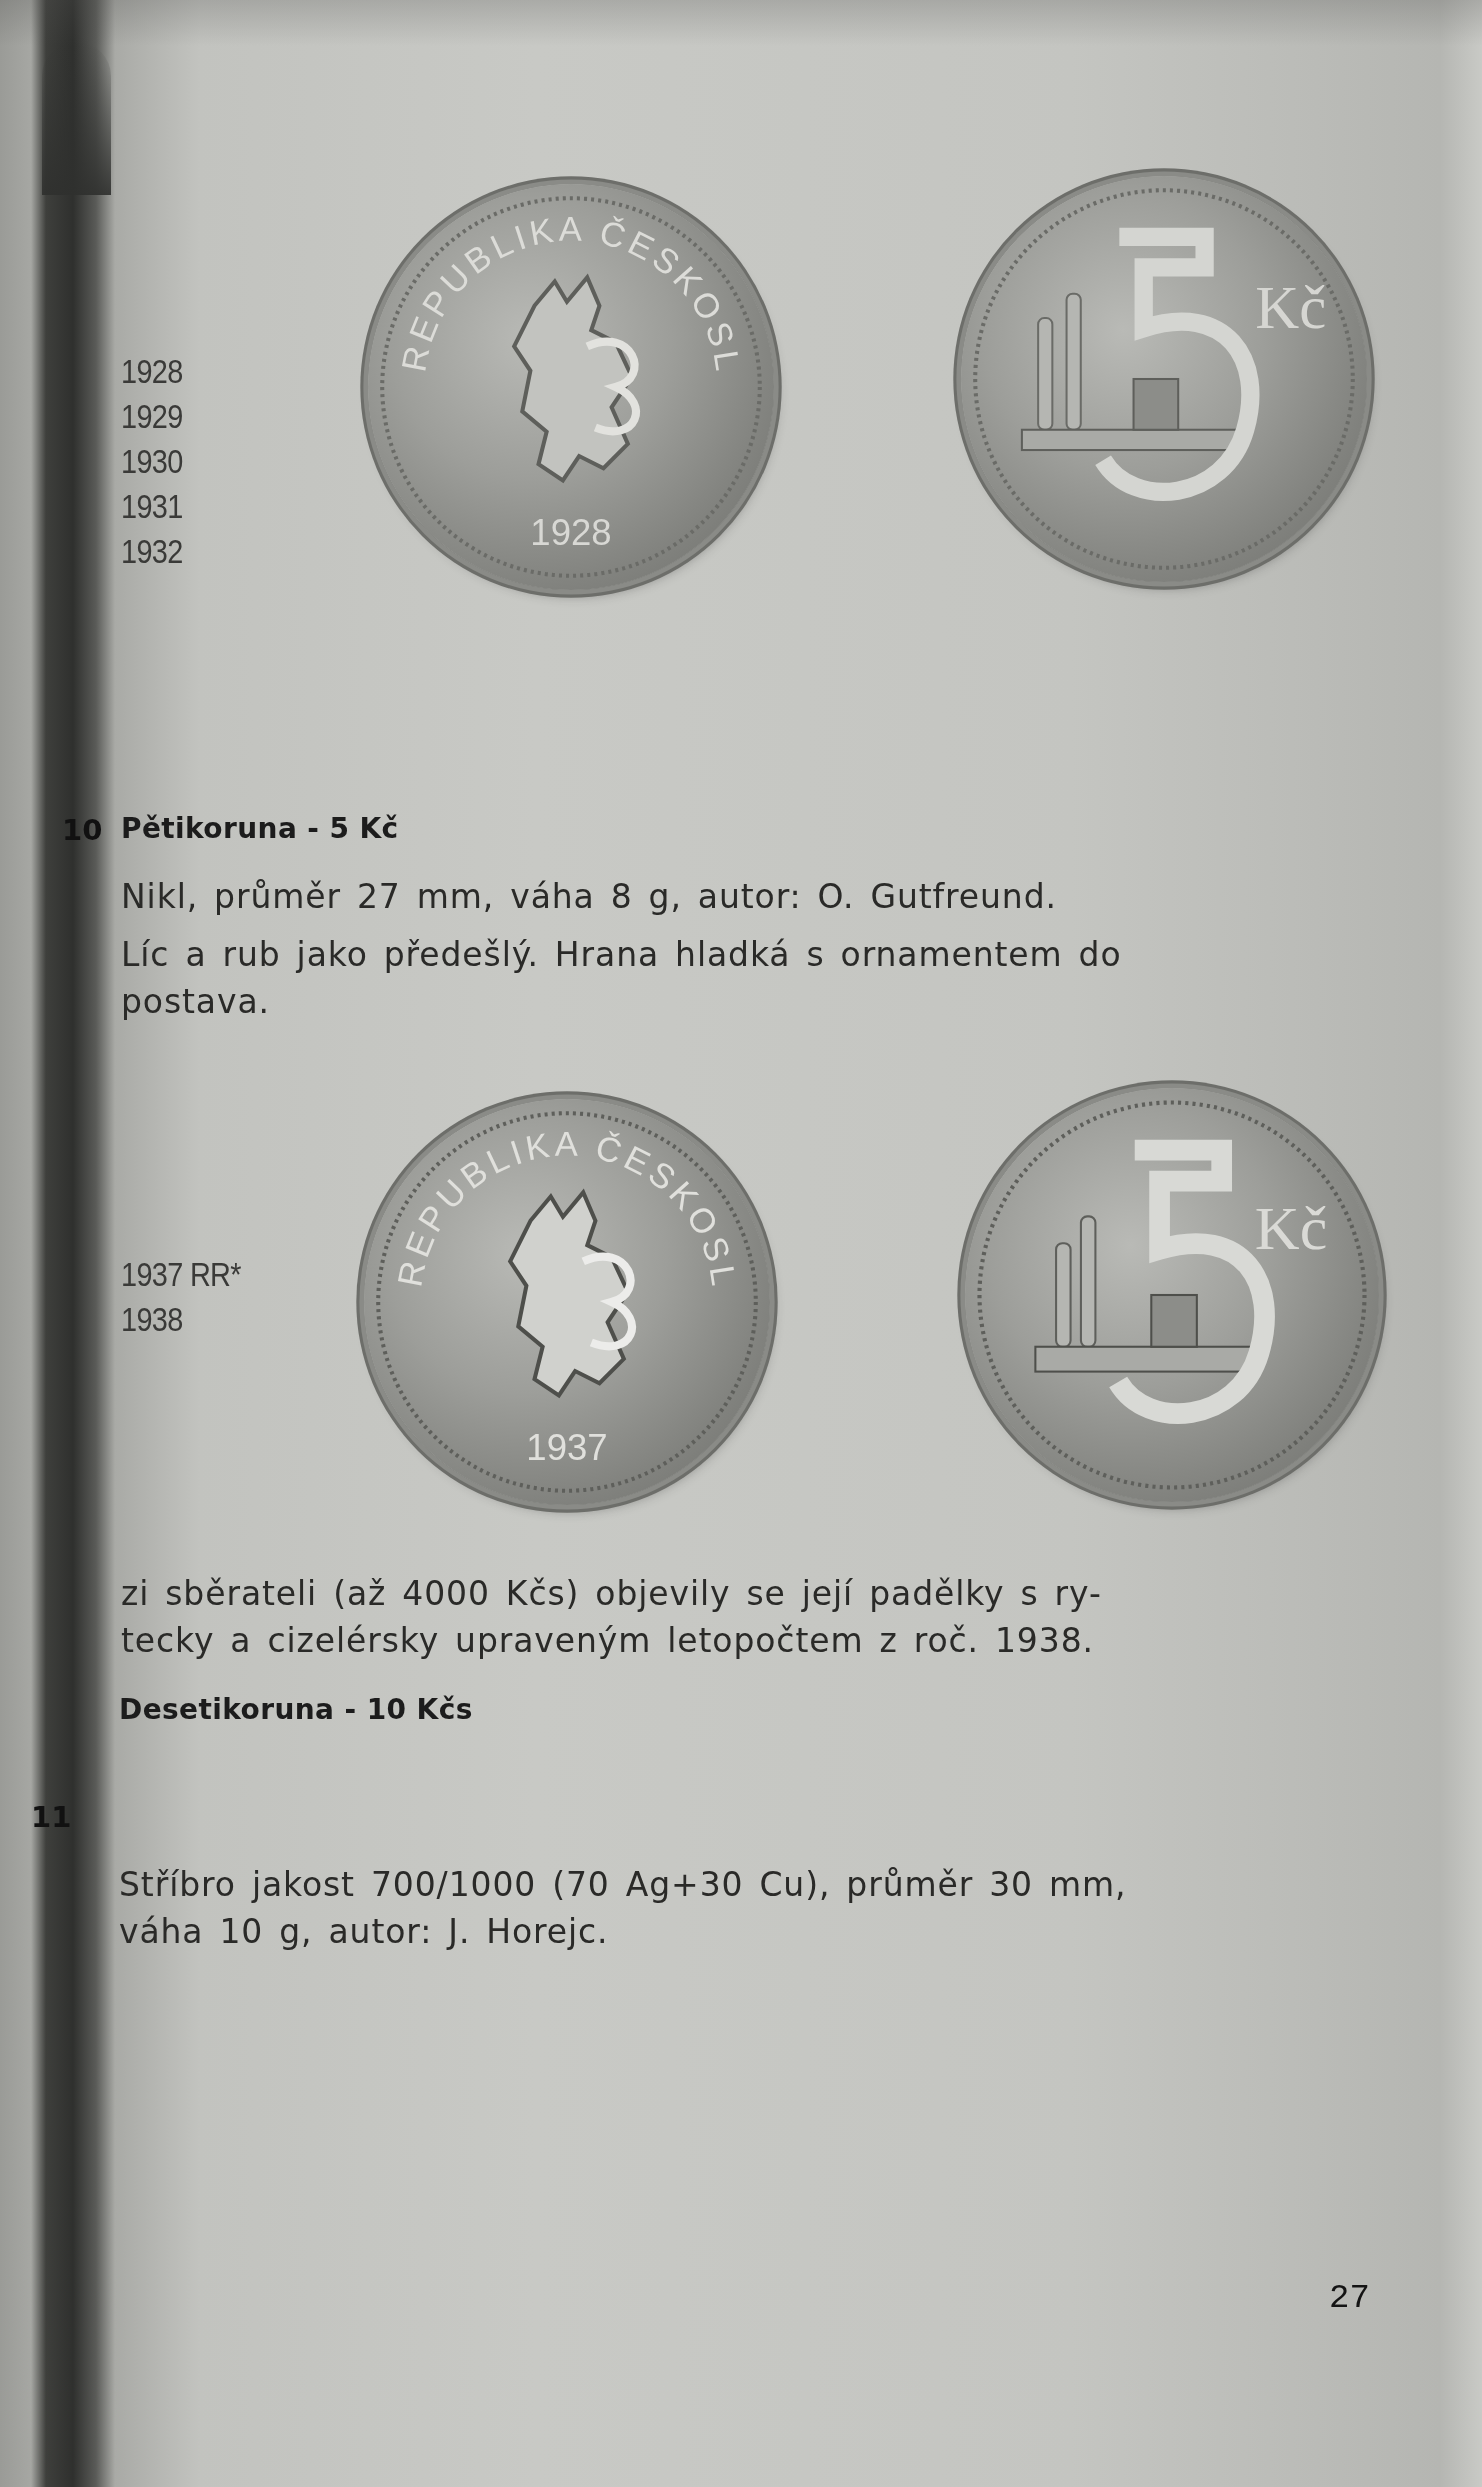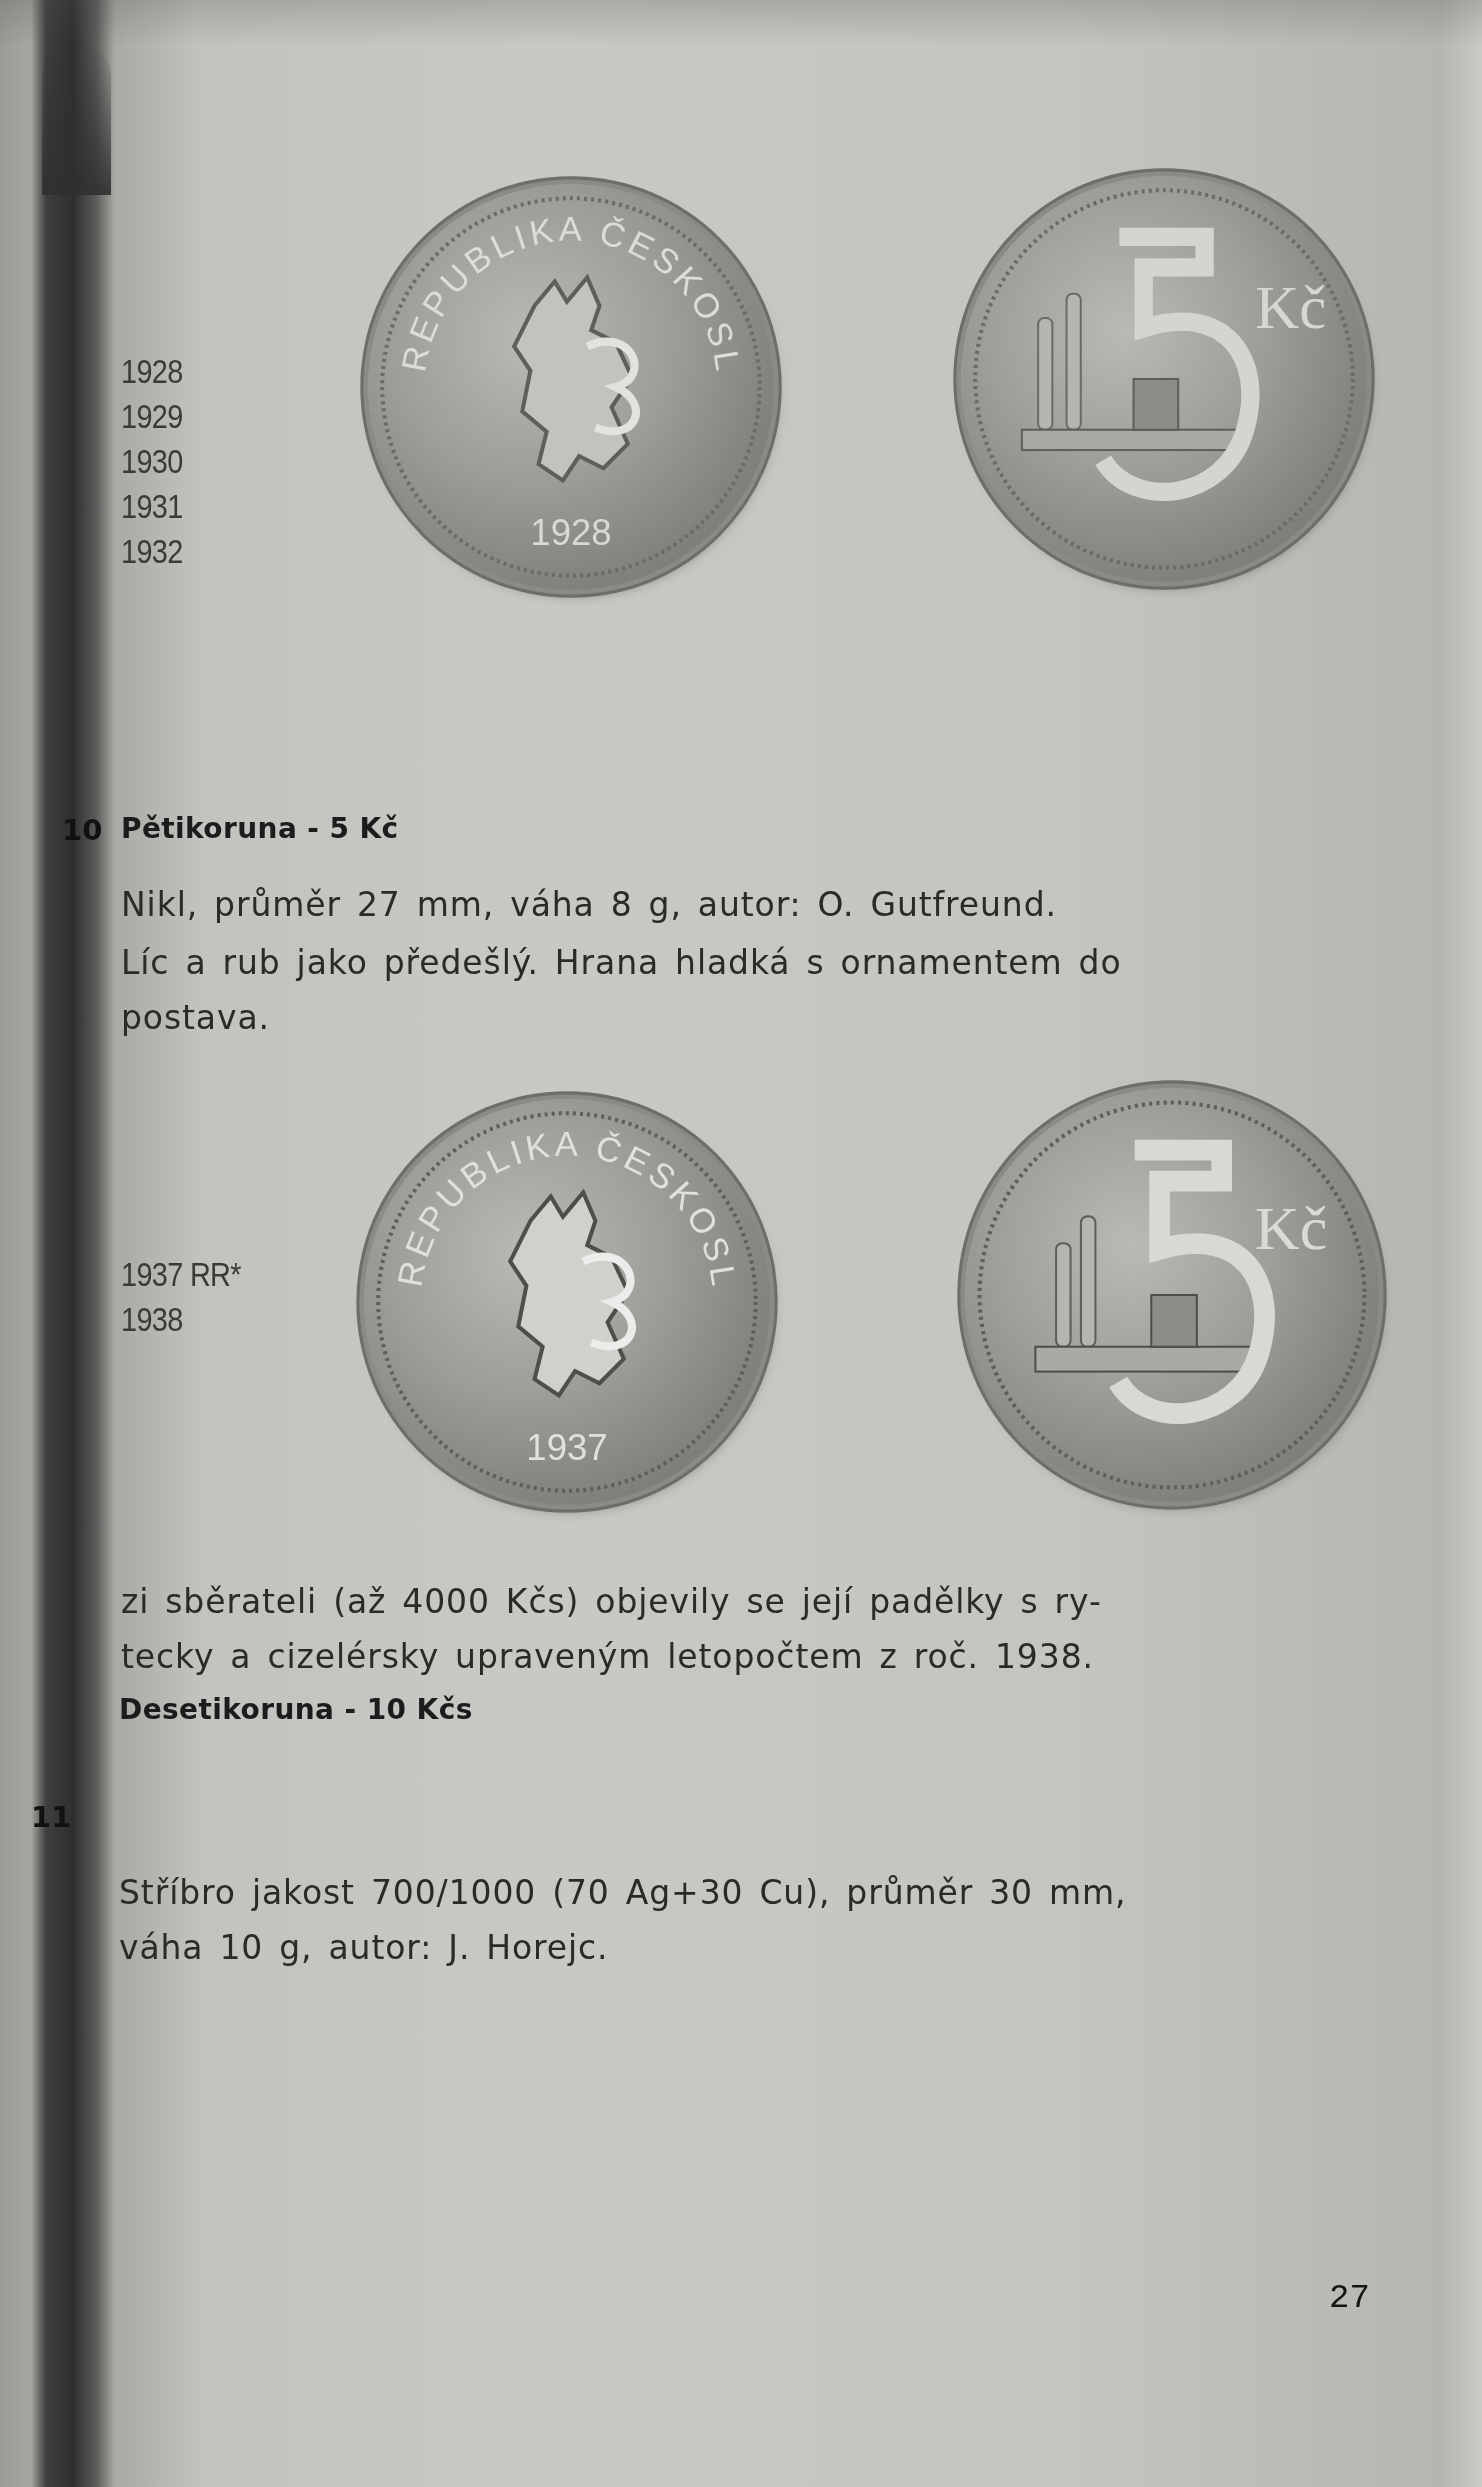--- a/index.html
+++ b/index.html
@@ -25,21 +25,21 @@
     .years div { transform: scaleX(0.85); transform-origin: left; }
     .coin {
       position: absolute; border-radius: 50%;
       background: radial-gradient(circle at 40% 38%, #b9bab6 0%, #9d9e9a 40%, #7e7f7b 75%, #6b6c69 100%);
       box-shadow: 0 0 0 4.6px #8a8b87, 0 0 0 7.7px #6d6e6a, 3.1px 6.1px 10.7px rgba(40,40,40,0.35);
     }
     .coin svg { position: absolute; left: 0; top: 0; width: 100%; height: 100%; }
     .entry-num { position: absolute; font-family: "DejaVu Sans", sans-serif; font-weight: bold; color: #111; font-size: 29px; }
     .entry-title { position: absolute; font-family: "DejaVu Sans", sans-serif; font-weight: bold; color: #1c1c1c; font-size: 28px; letter-spacing: 0.4px; }
     .para { position: absolute; font-family: "DejaVu Sans", sans-serif; color: #2a2a28; font-size: 33px; line-height: 47px; letter-spacing: 0.9px; word-spacing: 4.6px; text-align: justify; }
-    .para .line { display: block; white-space: nowrap; margin-top: 8px; }
+    .para .line { display: block; white-space: nowrap; }
     .page-number { position: absolute; font-family: Liberation Mono, monospace; font-size: 34px; color: #141414; }
   </style>
 </head>
 <body>
 
 <div class="page">
   <div class="shadow-top"></div>
 
   <div class="years" style="left:121px; top:349px;">
     <div>1928</div>

